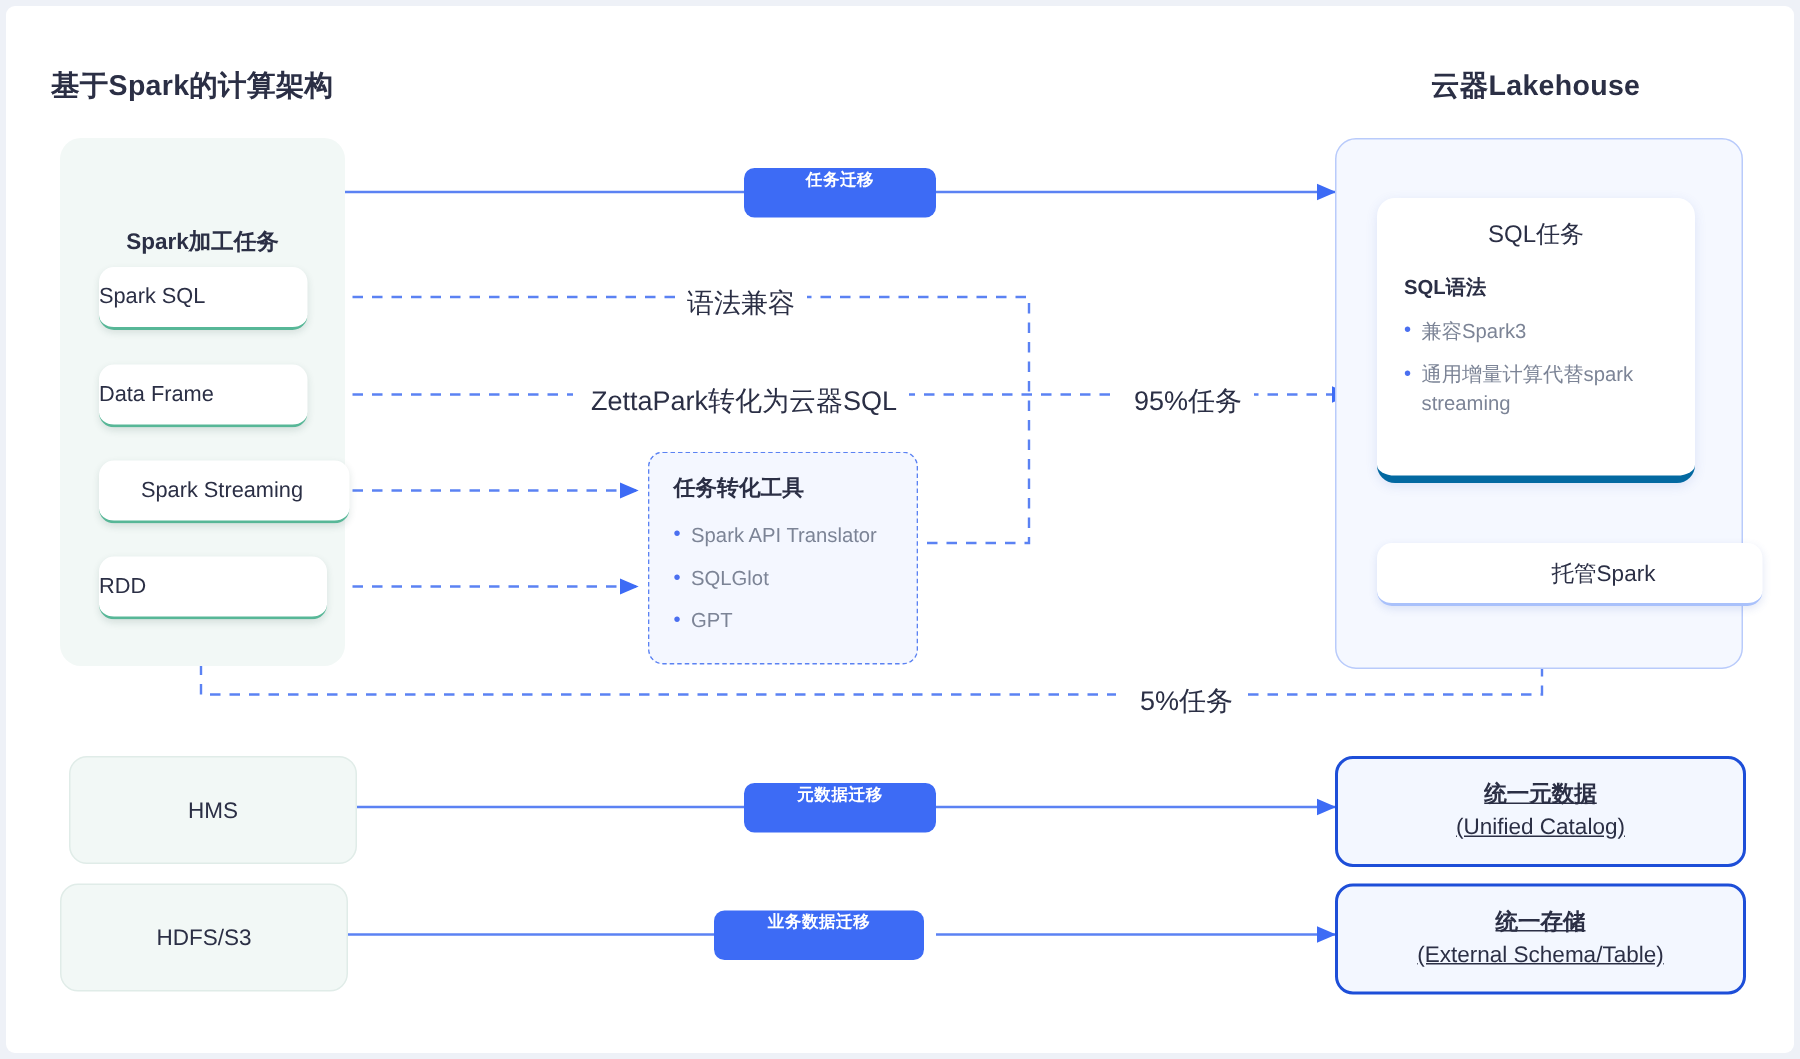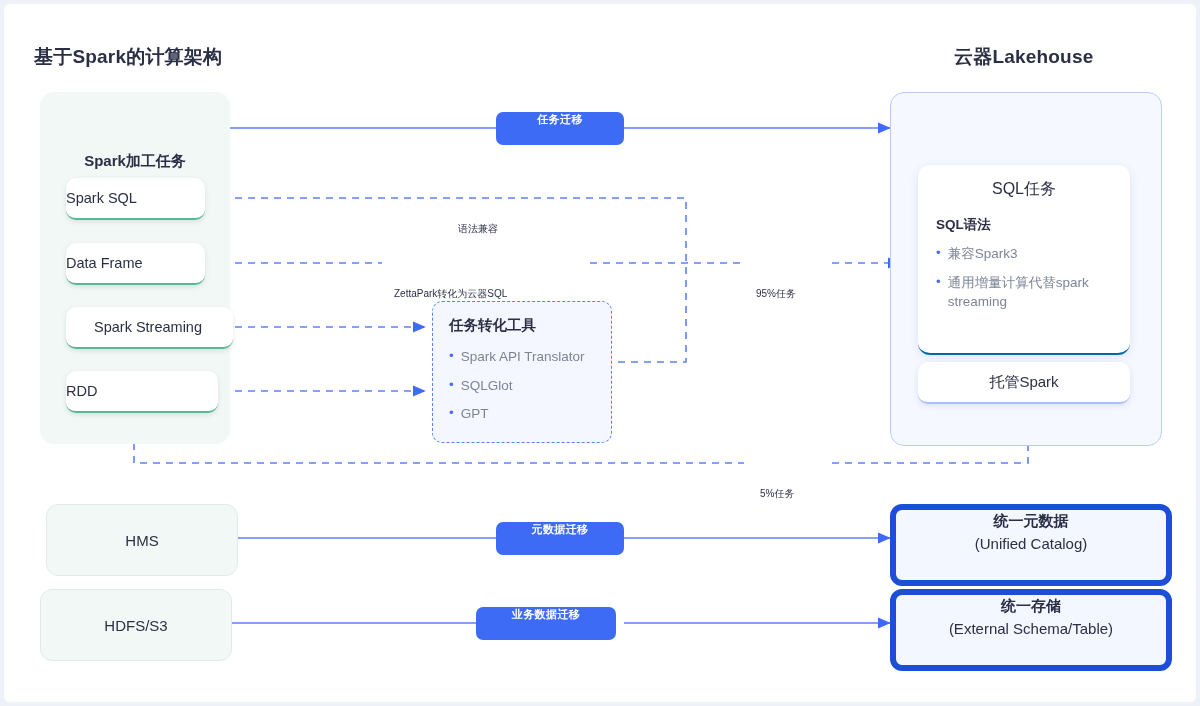--- a/index.html
+++ b/index.html
@@ -40,34 +40,34 @@
     border-bottom:2px solid #57b797;
     box-shadow:0 2px 5px rgba(40,80,70,.13);
     display:flex;align-items:center;
     font-size:14.5px;color:#2b2f45;
   }
   .box-white-blue{
     background:#ffffff;border-radius:10px;
     border-bottom:2px solid #a9c1fb;
     box-shadow:0 2px 6px rgba(60,90,190,.14);
     display:flex;align-items:center;justify-content:center;
-    font-size:15px;color:#2b2f45;
+    font-size:15px;color:#2b2f45;padding-left:45px;
   }
   .box-blue-plain{
-    background:#f3f7ff;border:6px solid #1d4ed8;border-radius:12px;
-    display:flex;flex-direction:column;align-items:center;
-    font-size:15px;color:#2b2f45;line-height:1.5;
+    background:#f3f7ff;border:2px solid #1d4ed8;border-radius:12px;
+    display:flex;flex-direction:column;align-items:center;justify-content:center;
+    font-size:15px;color:#2b2f45;line-height:1.5;text-decoration:underline;
   }
 
   
   .sql-card{
     background:#ffffff;border-radius:12px;
-    border-bottom:2px solid #0369a1;
+    border-bottom:5px solid #0369a1;
     box-shadow:0 2px 8px rgba(60,90,190,.13);
-    padding:14px 18px 16px 18px;box-sizing:border-box;margin-top:33px;
+    padding:14px 18px 16px 18px;box-sizing:border-box;
   }
   .sql-card-title{
     text-align:center;font-size:16px;color:#2b2f45;font-weight:500;
     margin-bottom:16px;
   }
   .sql-sub{font-size:13.5px;font-weight:bold;color:#2b2f45;margin-bottom:10px;}
   .bullet-row{
     display:flex;font-size:13.5px;color:#7c8496;line-height:1.45;margin-bottom:9px;
   }
   .bullet-dot{color:#4a6ff0;margin-right:7px;line-height:1.3;}
@@ -81,22 +81,22 @@
 
   
   .badge{
     background:#3d6bf5;color:#ffffff;border-radius:7px;
     display:flex;align-items:flex-start;justify-content:center;
     font-size:11px;font-weight:bold;letter-spacing:.4px;
   }
 
   
   .edge-label{
-    font-size:10px;color:#2b2f45;background:#ffffff;
-    padding:0 8px;white-space:nowrap;margin-top:32px;
+    font-size:18px;color:#2b2f45;background:#ffffff;
+    padding:0 8px;white-space:nowrap;
   }
 
   svg.wires{position:absolute;left:0;top:0;width:1192px;height:698px;pointer-events:none;}
 </style>
 </head>
 <body>
 
 <div id="canvas">
 
   <svg class="wires" viewBox="0 0 1192 698">

